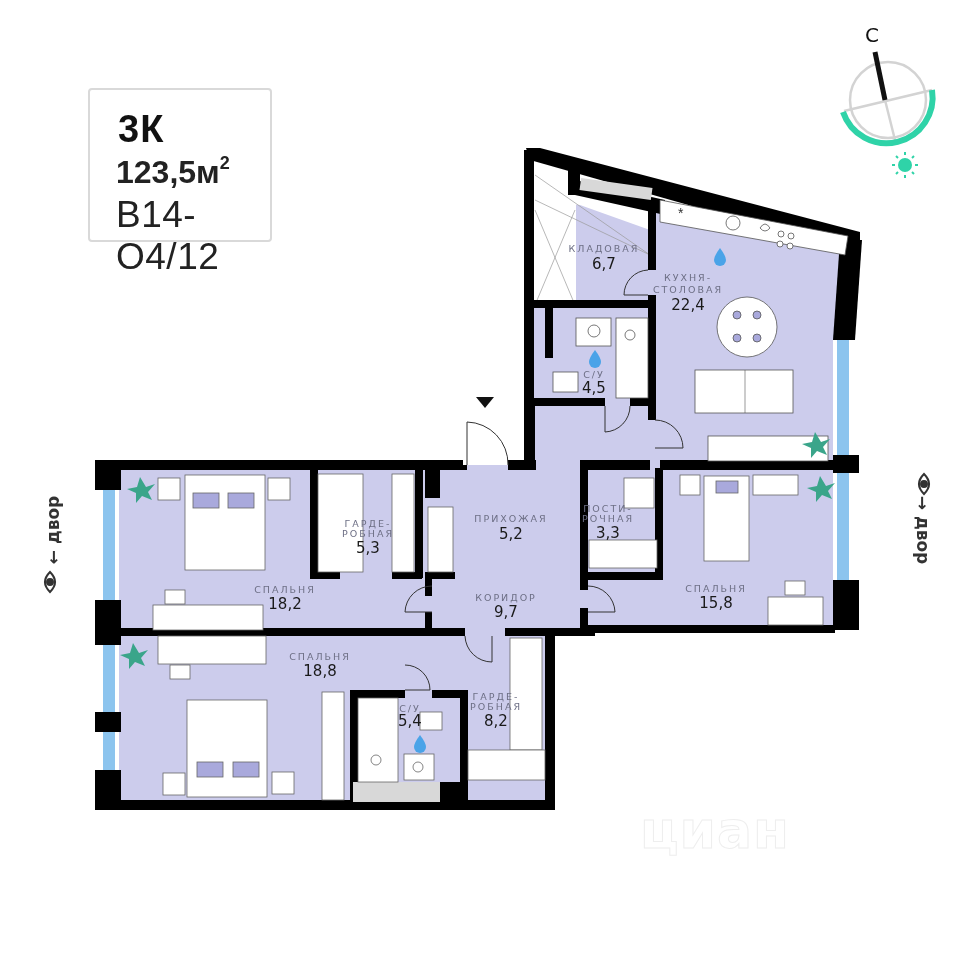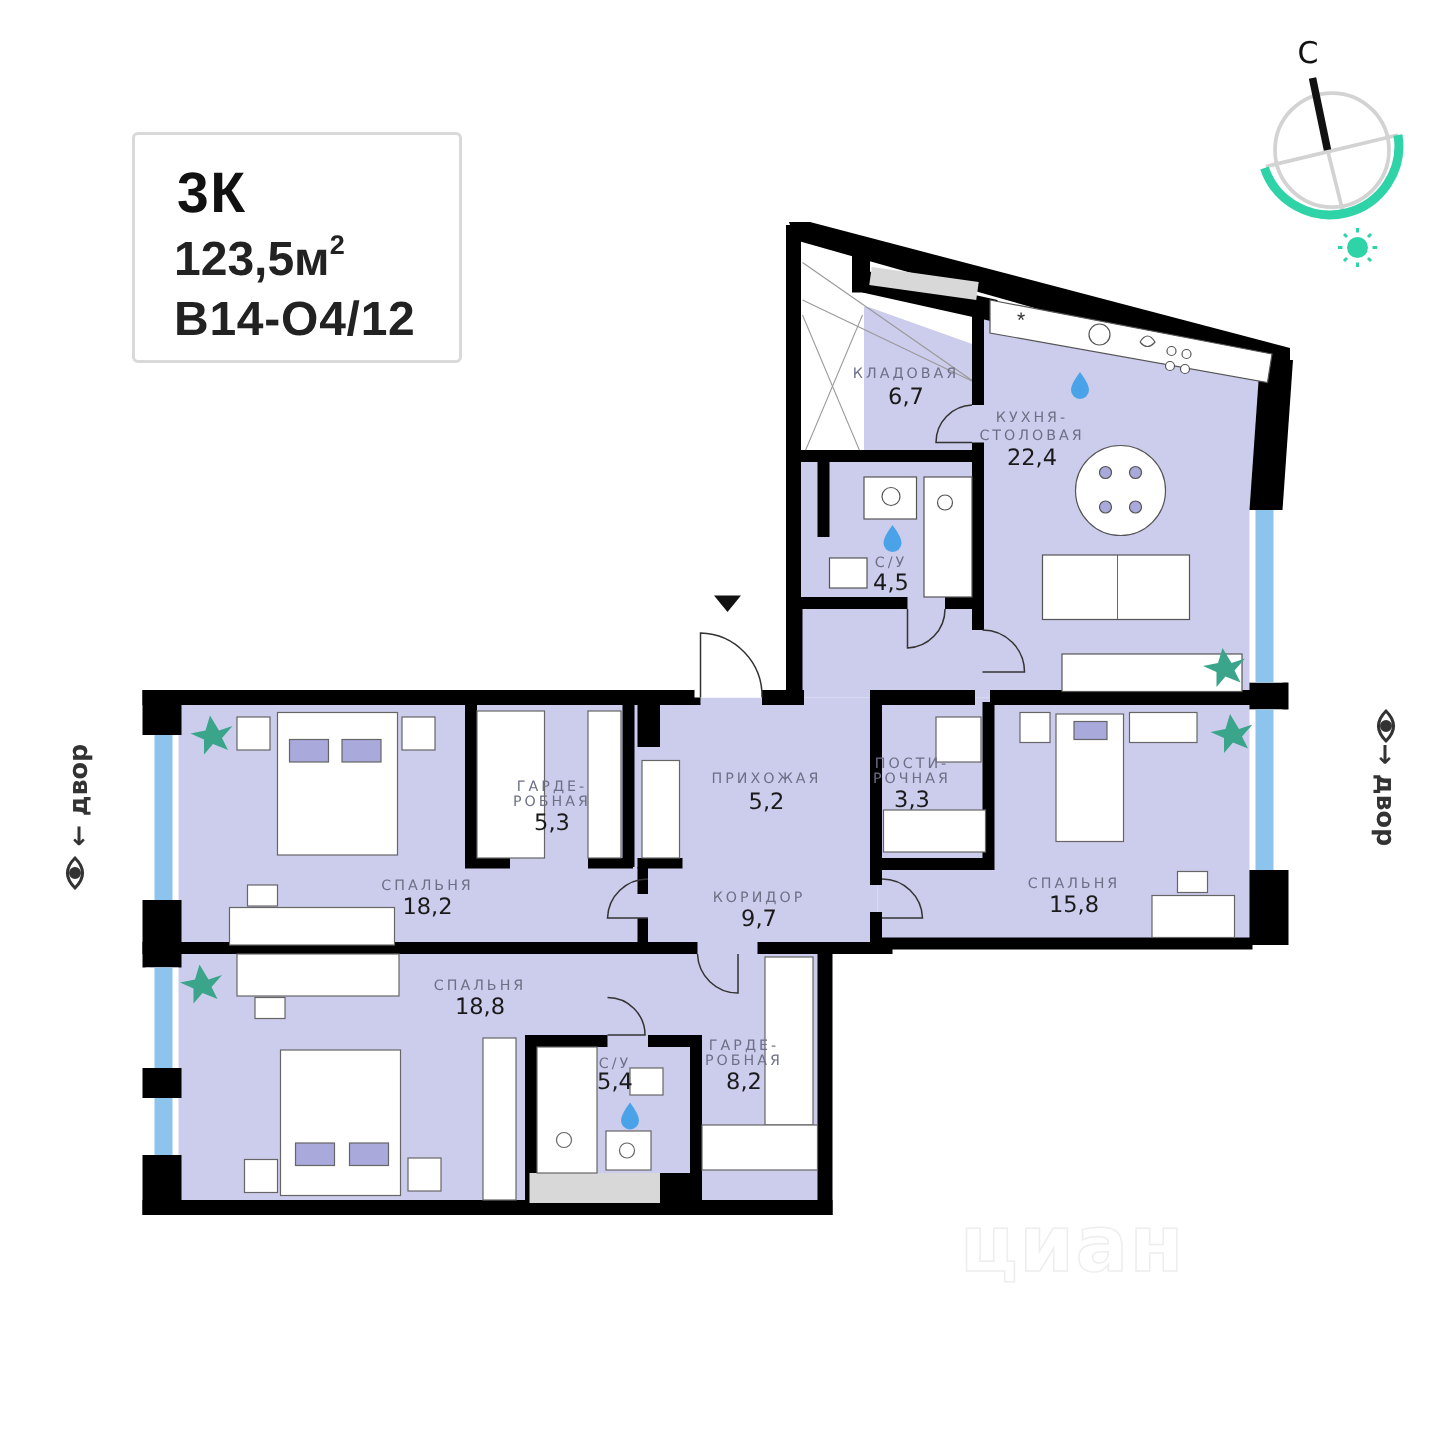--- a/index.html
+++ b/index.html
@@ -1,24 +1,24 @@
 <!DOCTYPE html>
 <html><head>
 <meta charset="utf-8">
 <style>
   html, body { margin:0; padding:0; background:#ffffff; }
   body { width:960px; height:960px; position:relative; overflow:hidden; font-family:"Liberation Sans", "DejaVu Sans", sans-serif; }
   .info-card {
-    position:absolute; left:88px; top:88px; width:220px; height:154px;
+    position:absolute; left:88px; top:88px; width:184px; height:154px;
     border:2px solid #d9d9d9; border-radius:4px; box-sizing:border-box; background:#fff;
   }
   .info-card .type { position:absolute; left:28px; top:18px; font-size:38px; font-weight:bold; color:#111; letter-spacing:1px; }
   .info-card .area { position:absolute; left:26px; top:63px; font-size:32px; color:#222;font-weight:bold; }
   .info-card .area sup { font-size:18px; vertical-align:14px; }
-  .info-card .code { position:absolute; left:26px; top:104px; font-size:32px; color:#222; letter-spacing:0.5px;font-weight:bold; }
+  .info-card .code { position:absolute; left:26px; top:104px; font-size:37px; color:#222; letter-spacing:0.5px; }
   svg.plan { position:absolute; left:0; top:0; }
   .room-name { font-family:"DejaVu Sans", sans-serif; font-size:9.5px; fill:#6d6f85; letter-spacing:2px; }
   .room-area { font-family:"DejaVu Sans", sans-serif; font-size:15px; fill:#1a1a1a; }
   .side-label { position:absolute; font-family:"DejaVu Sans", sans-serif; font-weight:bold; font-size:17px; color:#333; white-space:nowrap; }
   .side-left { left:8px; top:520px; transform:rotate(-90deg); transform-origin:center; width:90px; text-align:center; }
   .side-right { left:878px; top:520px; transform:rotate(90deg); transform-origin:center; width:90px; text-align:center; }
   .watermark { position:absolute; left:640px; top:800px; font-family:"DejaVu Sans", sans-serif; font-size:52px; font-weight:bold; color:transparent; -webkit-text-stroke:1px #eeeeee; letter-spacing:1px; }
 </style>
 </head>
 <body>

